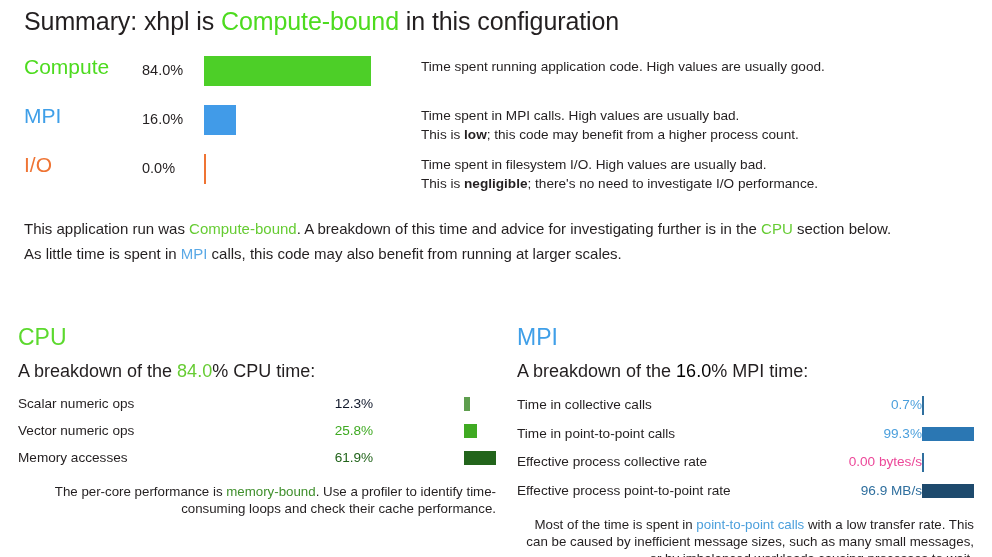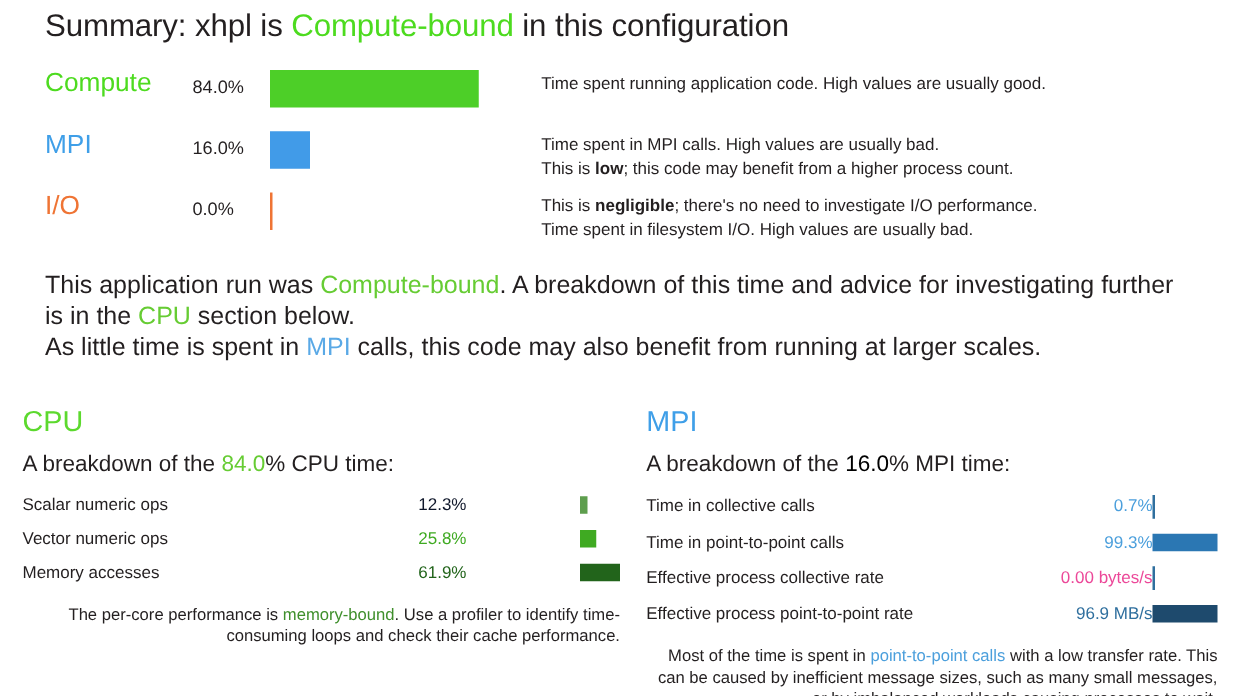--- a/index.html
+++ b/index.html
@@ -7,21 +7,21 @@
     margin: 0;
     padding: 0;
     width: 992px;
     height: 557px;
     background: #ffffff;
     font-family: "Liberation Sans", sans-serif;
     color: #231f20;
     overflow: hidden;
   }
 
-  .page { position: relative; width: 992px; height: 456px; padding: 0 36px; }
+  .page { position: relative; width: 992px; height: 456px; padding: 0 24px; }
 
   
   .title {
     font-size: 25px;
     font-weight: 400;
     color: #231f20;
     letter-spacing: -0.1px;
     padding-top: 5px;
     line-height: 32px;
     white-space: nowrap;
@@ -71,21 +71,21 @@
     line-height: 18.5px;
     color: #231f20;
     padding-top: 5px;
     padding-left: 12px;
   }
   .metric-desc b { font-weight: bold; }
 
   
   .summary {
     margin-top: 16px;
-    font-size: 20px;
+    font-size: 15px;
     line-height: 25px;
     color: #231f20;
   }
   .summary .g { color: #66cc33; }
   .summary .b { color: #5aa9e6; }
 
   
   .columns {
     position: absolute;
     top: 322px;
@@ -185,22 +185,22 @@
       </div>
     </div>
 
     <div class="metric-row">
       <div class="metric-name io">I/O</div>
       <div class="metric-pct">0.0%</div>
       <div class="bar-track">
         <span class="bar tick-io thin" id="bar-io" style="width: 2px; background: rgb(239, 116, 52);"></span>
       </div>
       <div class="metric-desc">
+        <div>Time spent in filesystem I/O. High values are usually bad.</div>
         <div><span>This is </span><b>negligible</b><span>; there's no need to investigate I/O performance.</span></div>
-        <div>Time spent in filesystem I/O. High values are usually bad.</div>
       </div>
     </div>
   </div>
 
   <div class="summary">
     <div><span>This application run was </span><span class="g">Compute-bound</span><span>. A breakdown of this time and advice for investigating further is in the </span><span class="g">CPU</span><span> section below.</span></div>
     <div><span>As little time is spent in </span><span class="b">MPI</span><span> calls, this code may also benefit from running at larger scales.</span></div>
   </div>
 
   <div class="columns">

